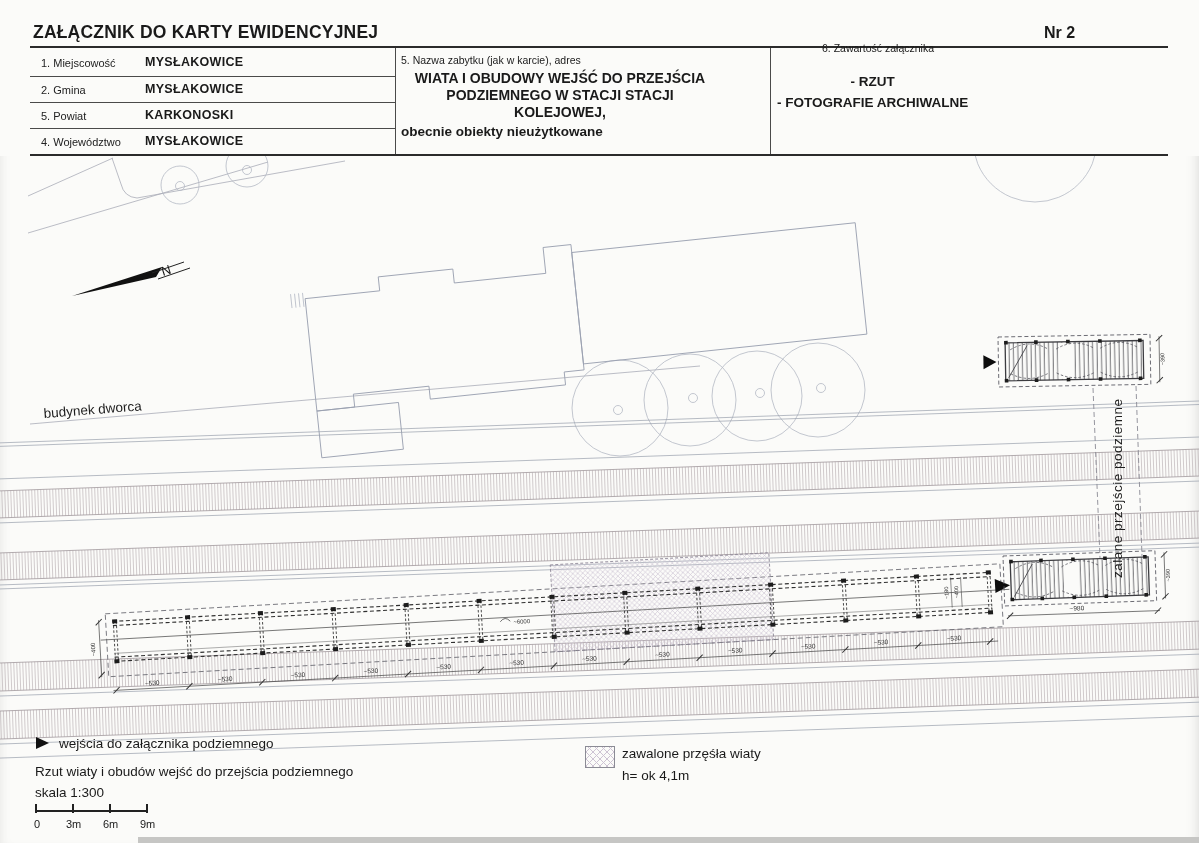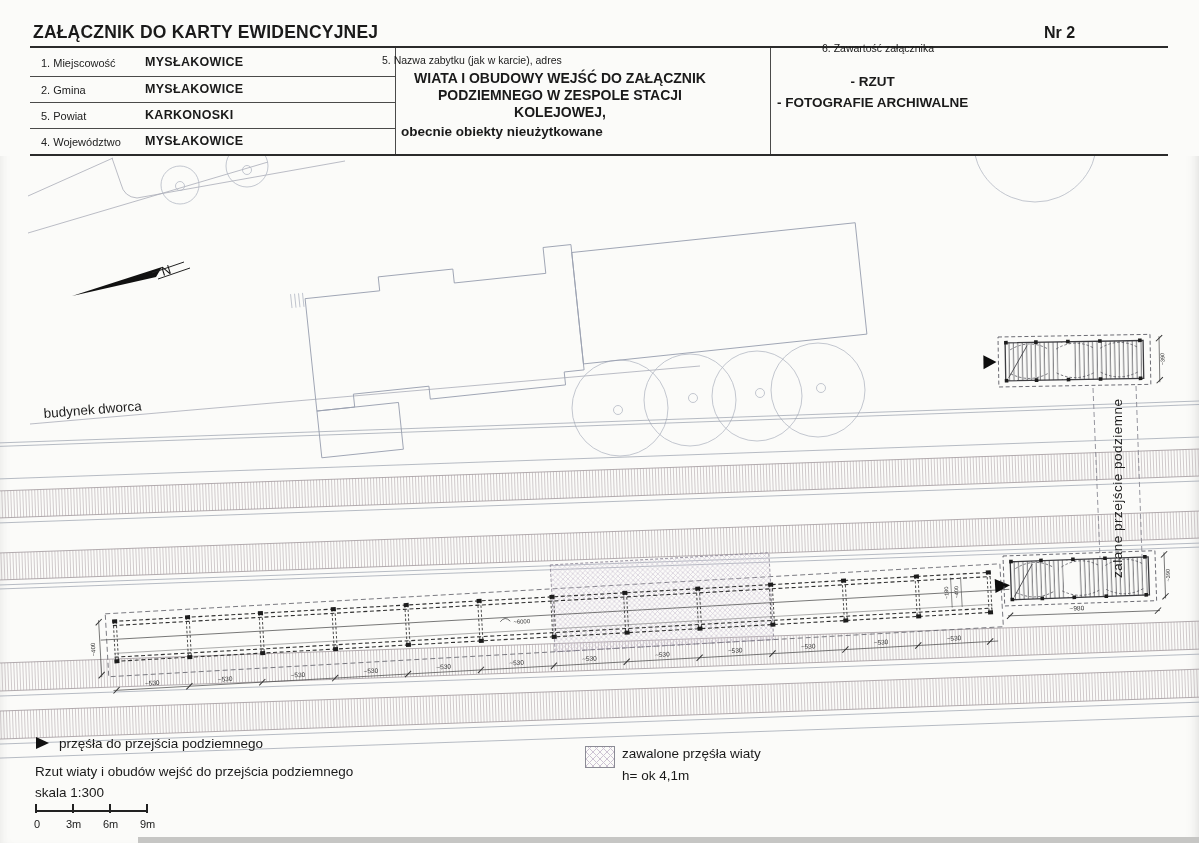--- a/index.html
+++ b/index.html
@@ -15,21 +15,21 @@
   .docnum{position:absolute;left:1044px;top:24px;font-size:16px;font-weight:bold;}
   .rule{position:absolute;background:#2b2b2b;}
   .r-title{left:30px;top:46px;width:1138px;height:2px;}
   .r-bottom{left:30px;top:154px;width:1138px;height:2px;}
   .r-row{left:30px;width:365px;height:1px;background:#4a4a4a;}
   .r-v1{left:395px;top:48px;width:1px;height:106px;background:#4a4a4a;}
   .r-v2{left:770px;top:48px;width:1px;height:106px;background:#4a4a4a;}
   .frow{position:absolute;left:35px;width:365px;height:26px;}
   .flabel{position:absolute;left:6px;top:7px;font-size:11px;color:#222;}
   .fvalue{position:absolute;left:110px;top:5px;font-size:12.5px;font-weight:bold;letter-spacing:.3px;}
-  .c5label{position:absolute;left:382px;top:54px;font-size:10.5px;}
+  .c5label{position:absolute;left:401px;top:54px;font-size:10.5px;}
   .c5name{position:absolute;left:401px;top:70px;width:318px;font-size:14px;font-weight:bold;line-height:1.22;}
   .c5cond{position:absolute;left:401px;top:124px;font-size:13.5px;font-weight:bold;}
   .c6label{position:absolute;left:777px;top:42px;font-size:10.5px;padding-left:45px;}
   .c6items{position:absolute;left:777px;top:72px;font-size:13.5px;font-weight:bold;line-height:1.55;}
   
   .legend{position:absolute;left:0;top:730px;width:1199px;z-index:6;}
   .tri{width:0;height:0;border-left:13px solid #111;border-top:6px solid transparent;border-bottom:6px solid transparent;display:inline-block;}
   .lg-ent{position:absolute;left:36px;top:6px;font-size:13.5px;}
   .lg-ent .tri{margin-right:10px;vertical-align:-1px;}
   .lg-cap1{position:absolute;left:35px;top:34px;font-size:13.5px;}
@@ -284,34 +284,34 @@
     <div class="rule r-row" style="top:128px"></div>
     <div class="frow" style="top:129px">
       <span class="flabel">4. Województwo</span>
       <span class="fvalue">MYSŁAKOWICE</span>
     </div>
 
     <div class="rule r-v1"></div>
     <div class="rule r-v2"></div>
 
     <div class="c5label">5. Nazwa zabytku (jak w karcie), adres</div>
-    <div class="c5name">WIATA I OBUDOWY WEJŚĆ DO ZAŁĄCZNIK PODZIEMNEGO W ZESPOLE STACJI KOLEJOWEJ,</div>
+    <div class="c5name">WIATA I OBUDOWY WEJŚĆ DO PRZEJŚCIA PODZIEMNEGO W STACJI STACJI KOLEJOWEJ,</div>
     <div class="c5cond">obecnie obiekty nieużytkowane</div>
 
     <div class="c6label">6. Zawartość załącznika</div>
     <div class="c6items">
       <div>- RZUT</div>
       <div>- FOTOGRAFIE ARCHIWALNE</div>
     </div>
 
     <div class="rule r-bottom"></div>
   </div>
 
   <div class="legend">
-    <div class="lg-ent"><span class="tri"></span><span>przęśła do przejścia podziemnego</span></div>
+    <div class="lg-ent"><span class="tri"></span><span>wejścia do załącznika podziemnego</span></div>
     <div class="lg-cap1">Rzut wiaty i obudów wejść do przejścia podziemnego</div>
     <div class="lg-cap2">skala 1:300</div>
     <div class="sbar">
       <div class="bar"></div>
       <i style="left:0"></i>
         <i style="left:37px"></i>
         <i style="left:74px"></i>
         <i style="left:111px"></i>
     </div>
     <div class="sticks">

